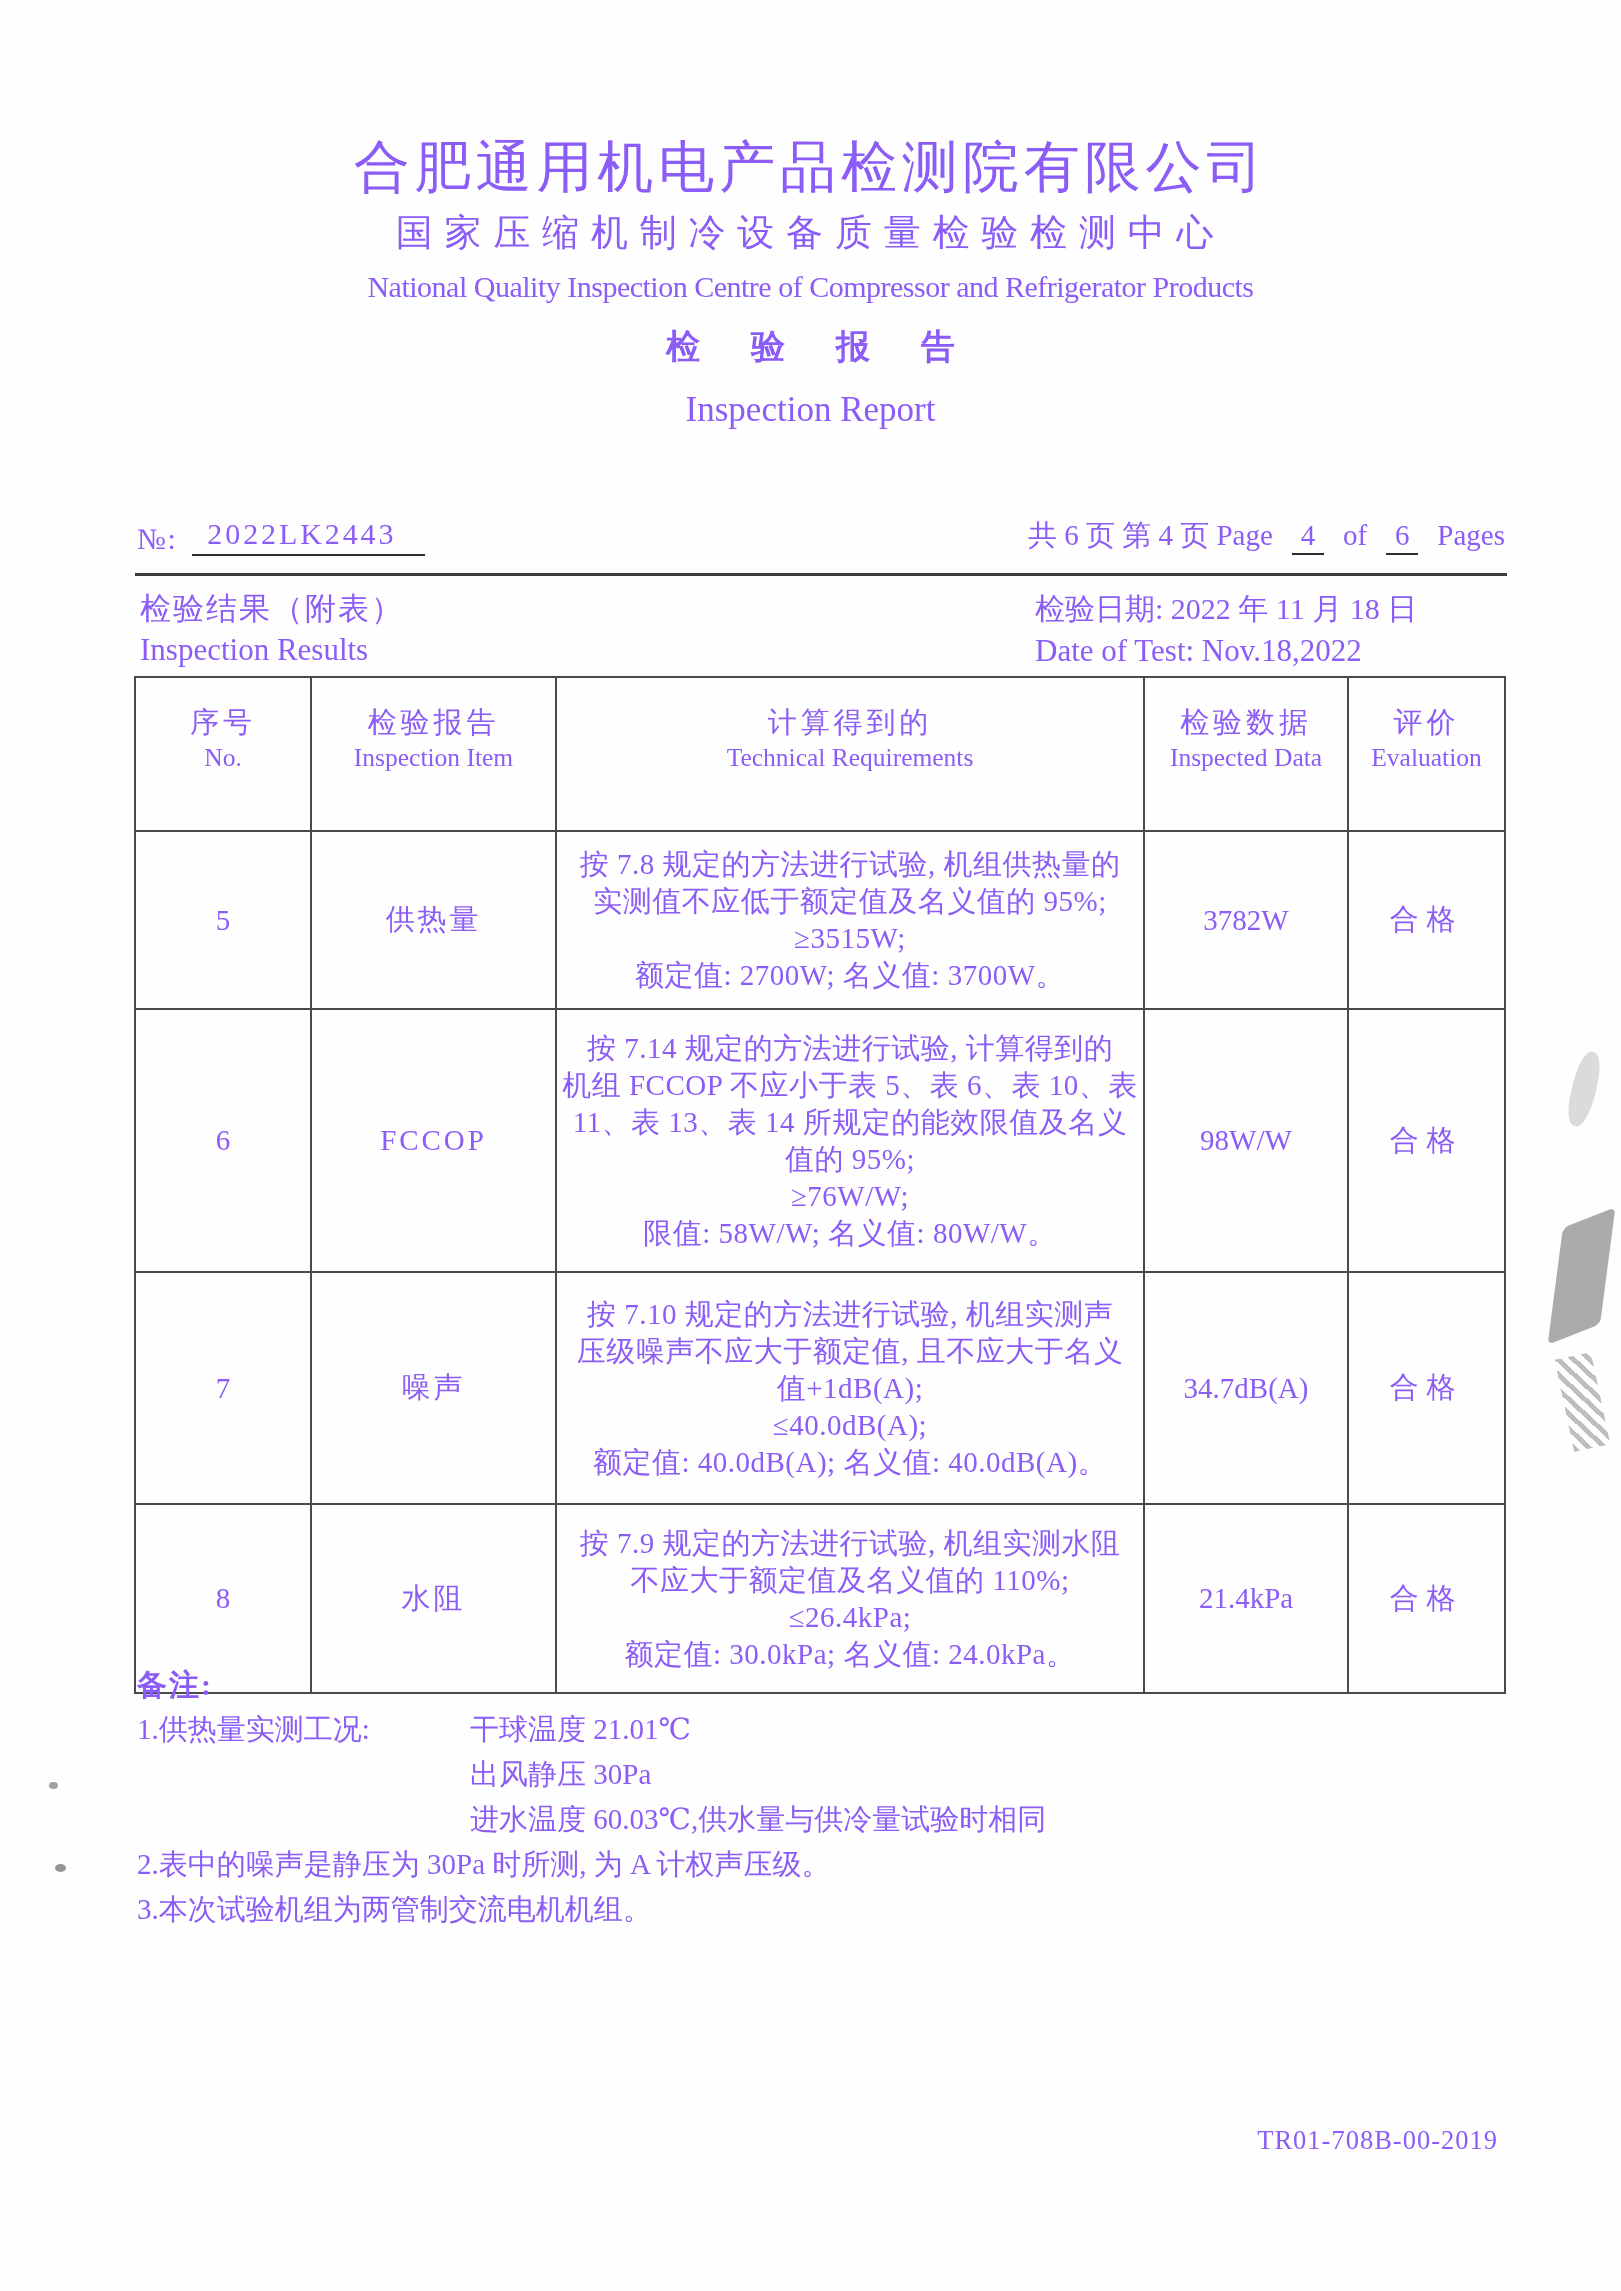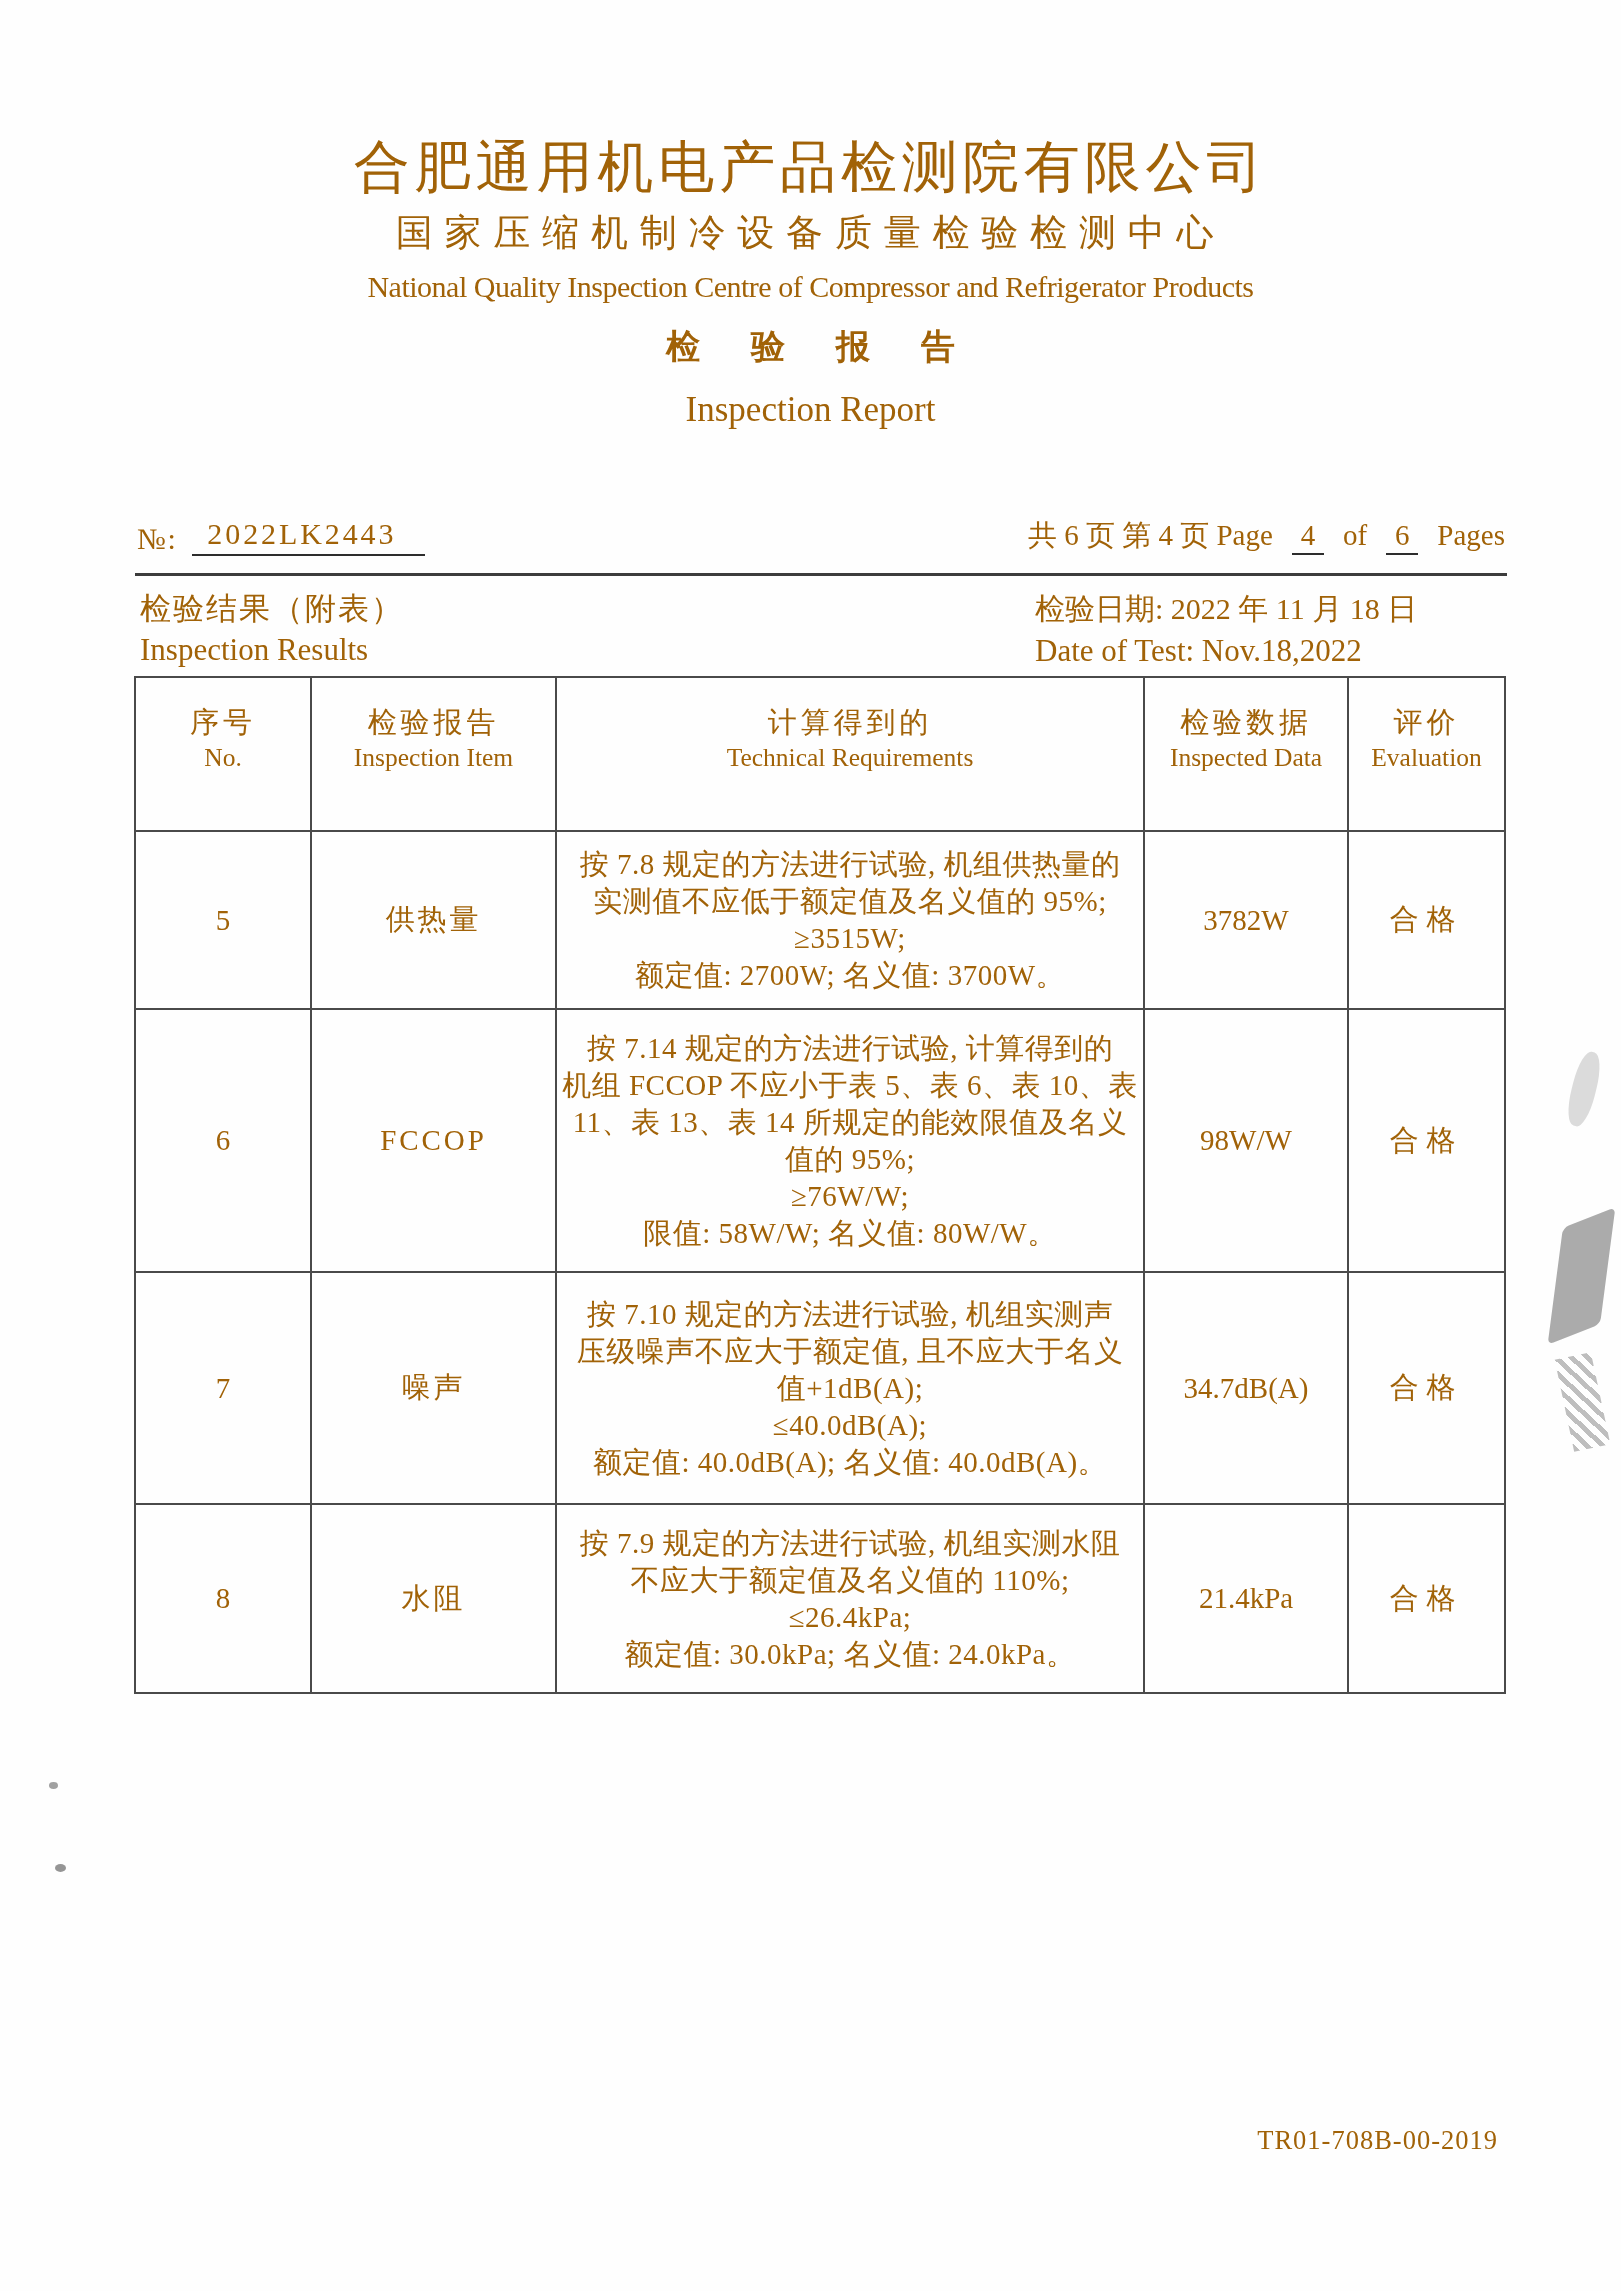--- a/index.html
+++ b/index.html
@@ -1,21 +1,21 @@
 <!DOCTYPE html>
 <html><head>
 <meta charset="utf-8">
 <style>
   html,body { margin:0; padding:0; background:#e8e8e8; }
   .page {
     position:relative;
     width:1621px; height:2292px;
     margin:0 auto;
     background:#fefefe;
-    color:#a16207;
+    color:#8b5cf6;
     font-family:"Liberation Serif","DejaVu Serif",serif;
     overflow:hidden;
   }
 
   
   .header { position:absolute; top:133px; left:0; width:100%; text-align:center; }
   .org-cn   { font-size:56px; letter-spacing:4.9px; line-height:69px; }
   .org-en   { font-size:30px; letter-spacing:-0.5px; line-height:39px; margin-top:7.8px; }
   .center-cn{ font-size:37px; letter-spacing:11.8px; line-height:49px; margin-top:5.9px; }
   .center-en{ font-size:30px; letter-spacing:-0.5px; line-height:39px; margin-top:9.8px; }
@@ -206,20 +206,31 @@
         <td class="req-cell">按 7.9 规定的方法进行试验, 机组实测水阻
 不应大于额定值及名义值的 110%;
 ≤26.4kPa;
 额定值: 30.0kPa; 名义值: 24.0kPa。</td>
         <td>21.4kPa</td>
         <td class="eval-cell">合格</td>
       </tr>
     </tbody>
   </table>
 
+  <div class="remarks">
+    <div class="rem-title">备注:</div>
+    <div class="rem-row">
+      <div class="rem-label">1.供热量实测工况:</div>
+      <div class="rem-conds">干球温度 21.01℃
+出风静压 30Pa
+进水温度 60.03℃,供水量与供冷量试验时相同</div>
+    </div>
+    <div class="rem-line">2.表中的噪声是静压为 30Pa 时所测, 为 A 计权声压级。</div>
+    <div class="rem-line">3.本次试验机组为两管制交流电机机组。</div>
+  </div>
 
   <div class="footer-code">TR01-708B-00-2019</div>
 
   <div class="artifact a1"></div>
   <div class="artifact a2"></div>
   <div class="artifact a3"></div>
   <div class="artifact d1"></div>
   <div class="artifact d2"></div>
 
 </div>

